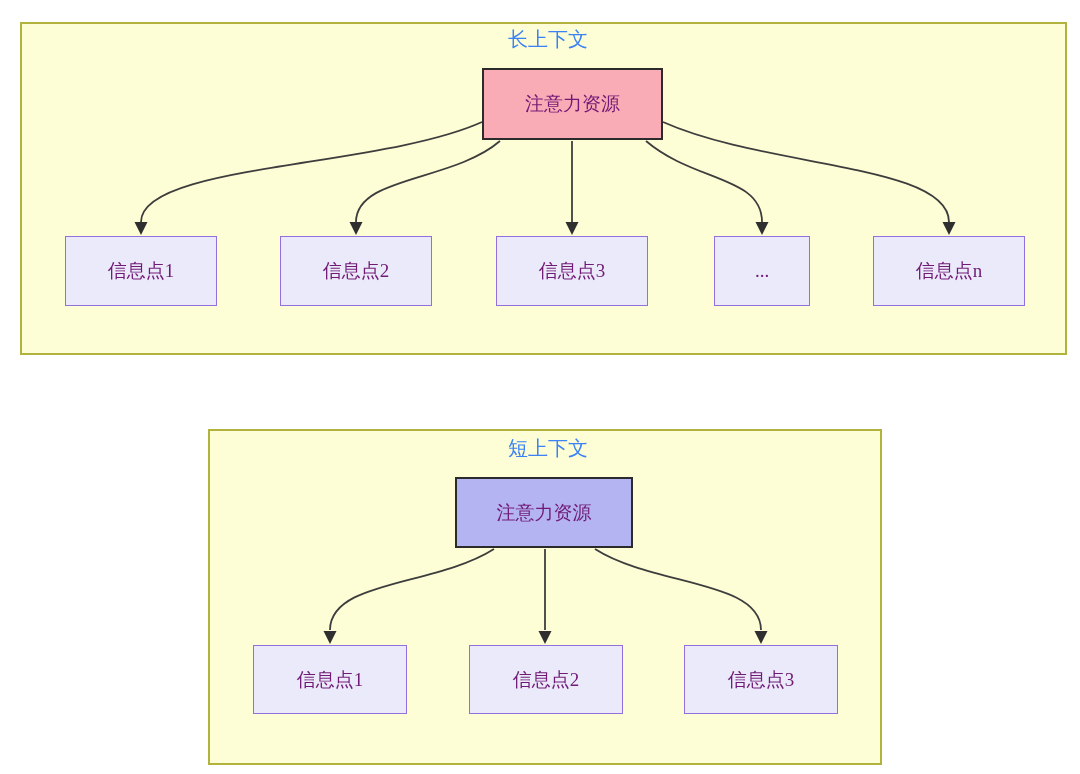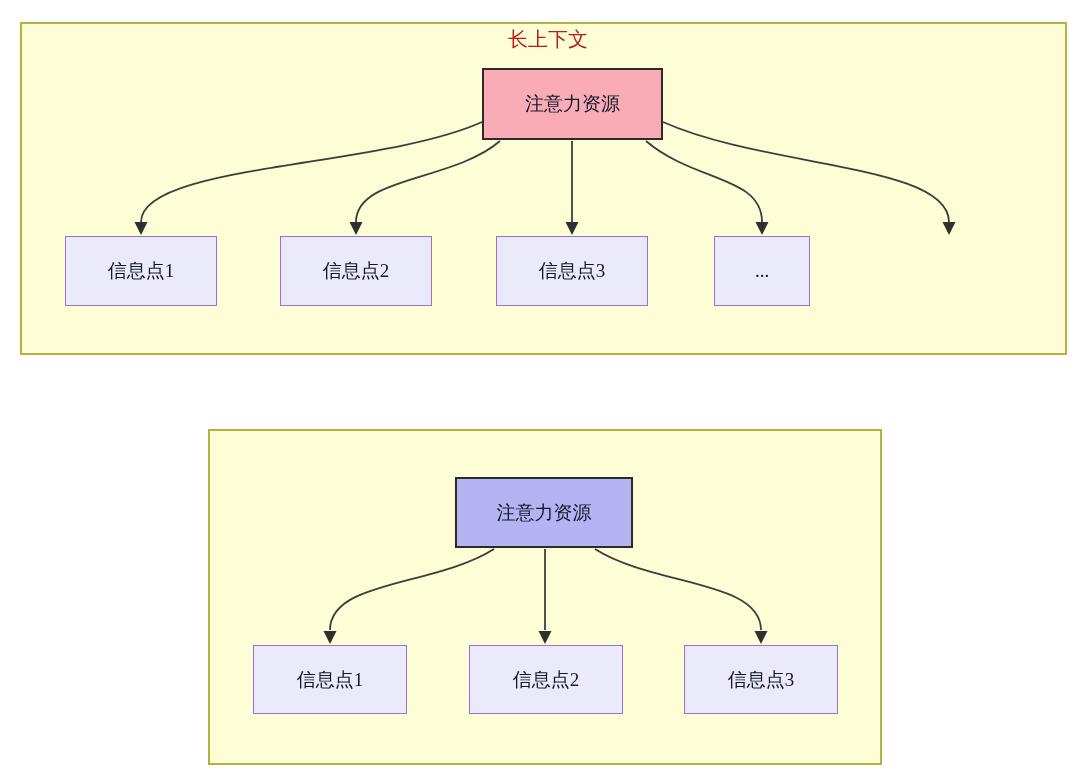--- a/index.html
+++ b/index.html
@@ -20,42 +20,42 @@
     z-index: 1;
   }
   .group-container.top    { left: 20px;  top: 22px;  width: 1047px; height: 333px; }
   .group-container.bottom { left: 208px; top: 429px; width: 674px;  height: 336px; }
   .group-title {
     position: absolute;
     left: 16px; right: 0;
     text-align: center;
     font-size: 20px;
     line-height: 24px;
-    color: #b91c1c;
+    color: #3b82f6;
     z-index: 2;
   }
   .group-title.top    { top: 27px; }
   .group-title.bottom { top: 436px; }
   .edges {
     position: absolute;
     left: 0; top: 0;
     width: 1080px; height: 774px;
     z-index: 3;
     pointer-events: none;
   }
   .edges path { stroke: #3D3D3D; stroke-width: 1.8; fill: none; }
   .edges polygon { fill: #2F2F2F; stroke: none; }
   .node {
     position: absolute;
     box-sizing: border-box;
     display: flex;
     align-items: center;
     justify-content: center;
     font-size: 19px;
-    color: #0f172a;
+    color: #701a75;
     z-index: 4;
     text-align: center;
   }
   .root-node { border: 2.5px solid #2B2B2B; }
   .root-node.pink   { left: 482px; top: 68px;  width: 181px; height: 72px; background: #FAACB6; }
   .root-node.purple { left: 455px; top: 477px; width: 178px; height: 71px; background: #B5B4F2; }
   .info-node {
     background: #EBEAFB;
     border: 1.5px solid #9370DB;
     top: 236px;
@@ -74,20 +74,21 @@
 </style>
 </head>
 <body>
 
 <div class="canvas">
 
   <div class="group-container top"></div>
   <div class="group-title top">长上下文</div>
 
   <div class="group-container bottom"></div>
+  <div class="group-title bottom">短上下文</div>
 
   <svg class="edges" viewBox="0 0 1080 774" xmlns="http://www.w3.org/2000/svg">
 
     <path d="M 482 122 C 380 168, 141 164, 141 222"></path>
     <polygon points="134.5,222 147.5,222 141,235"></polygon>
     <path d="M 500 141 C 452 182, 356 176, 356 222"></path>
     <polygon points="349.5,222 362.5,222 356,235"></polygon>
     <path d="M 572 141 L 572 222"></path>
     <polygon points="565.5,222 578.5,222 572,235"></polygon>
     <path d="M 646 141 C 694 182, 762 176, 762 222"></path>
@@ -101,19 +102,20 @@
     <polygon points="538.5,631 551.5,631 545,644"></polygon>
     <path d="M 595 549 C 653 586, 761 580, 761 630"></path>
     <polygon points="754.5,631 767.5,631 761,644"></polygon>
   </svg>
 
   <div class="node root-node pink">注意力资源</div>
   <div class="node info-node t1">信息点1</div>
   <div class="node info-node t2">信息点2</div>
   <div class="node info-node t3">信息点3</div>
   <div class="node info-node t4">...</div>
+  <div class="node info-node t5">信息点n</div>
 
   <div class="node root-node purple">注意力资源</div>
   <div class="node info-node b1">信息点1</div>
   <div class="node info-node b2">信息点2</div>
   <div class="node info-node b3">信息点3</div>
 
 </div>
 
 </body></html>

